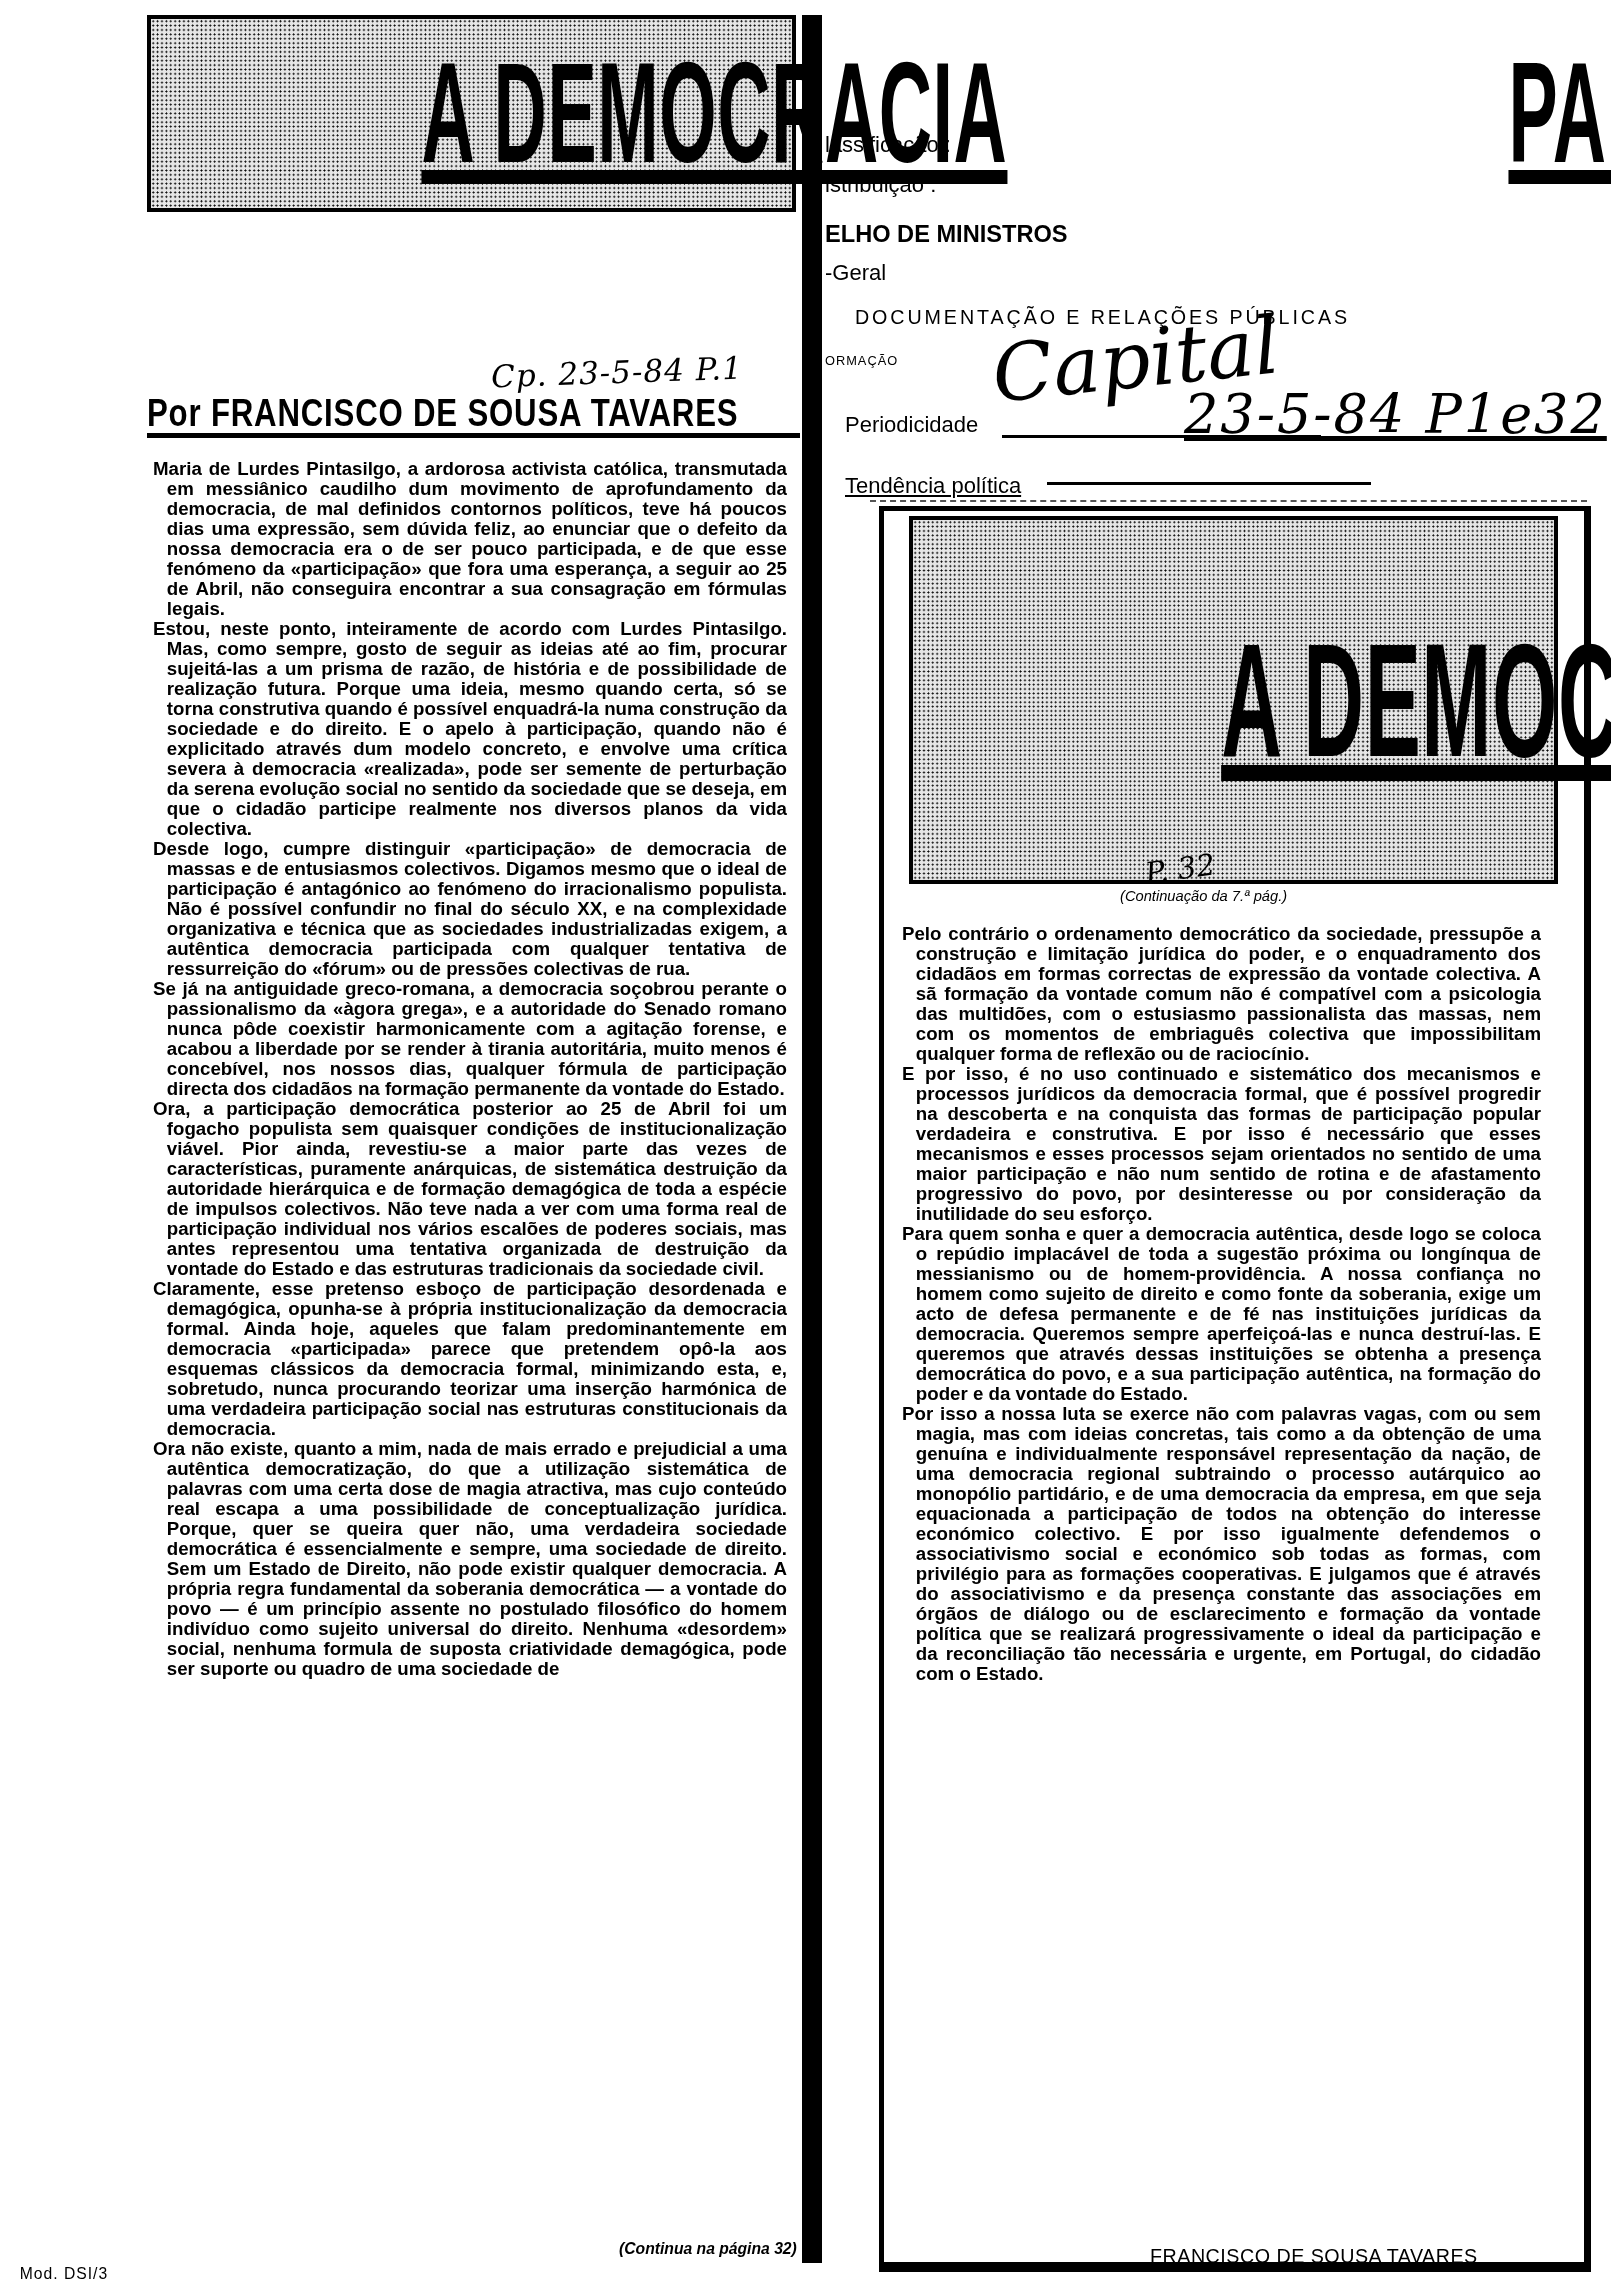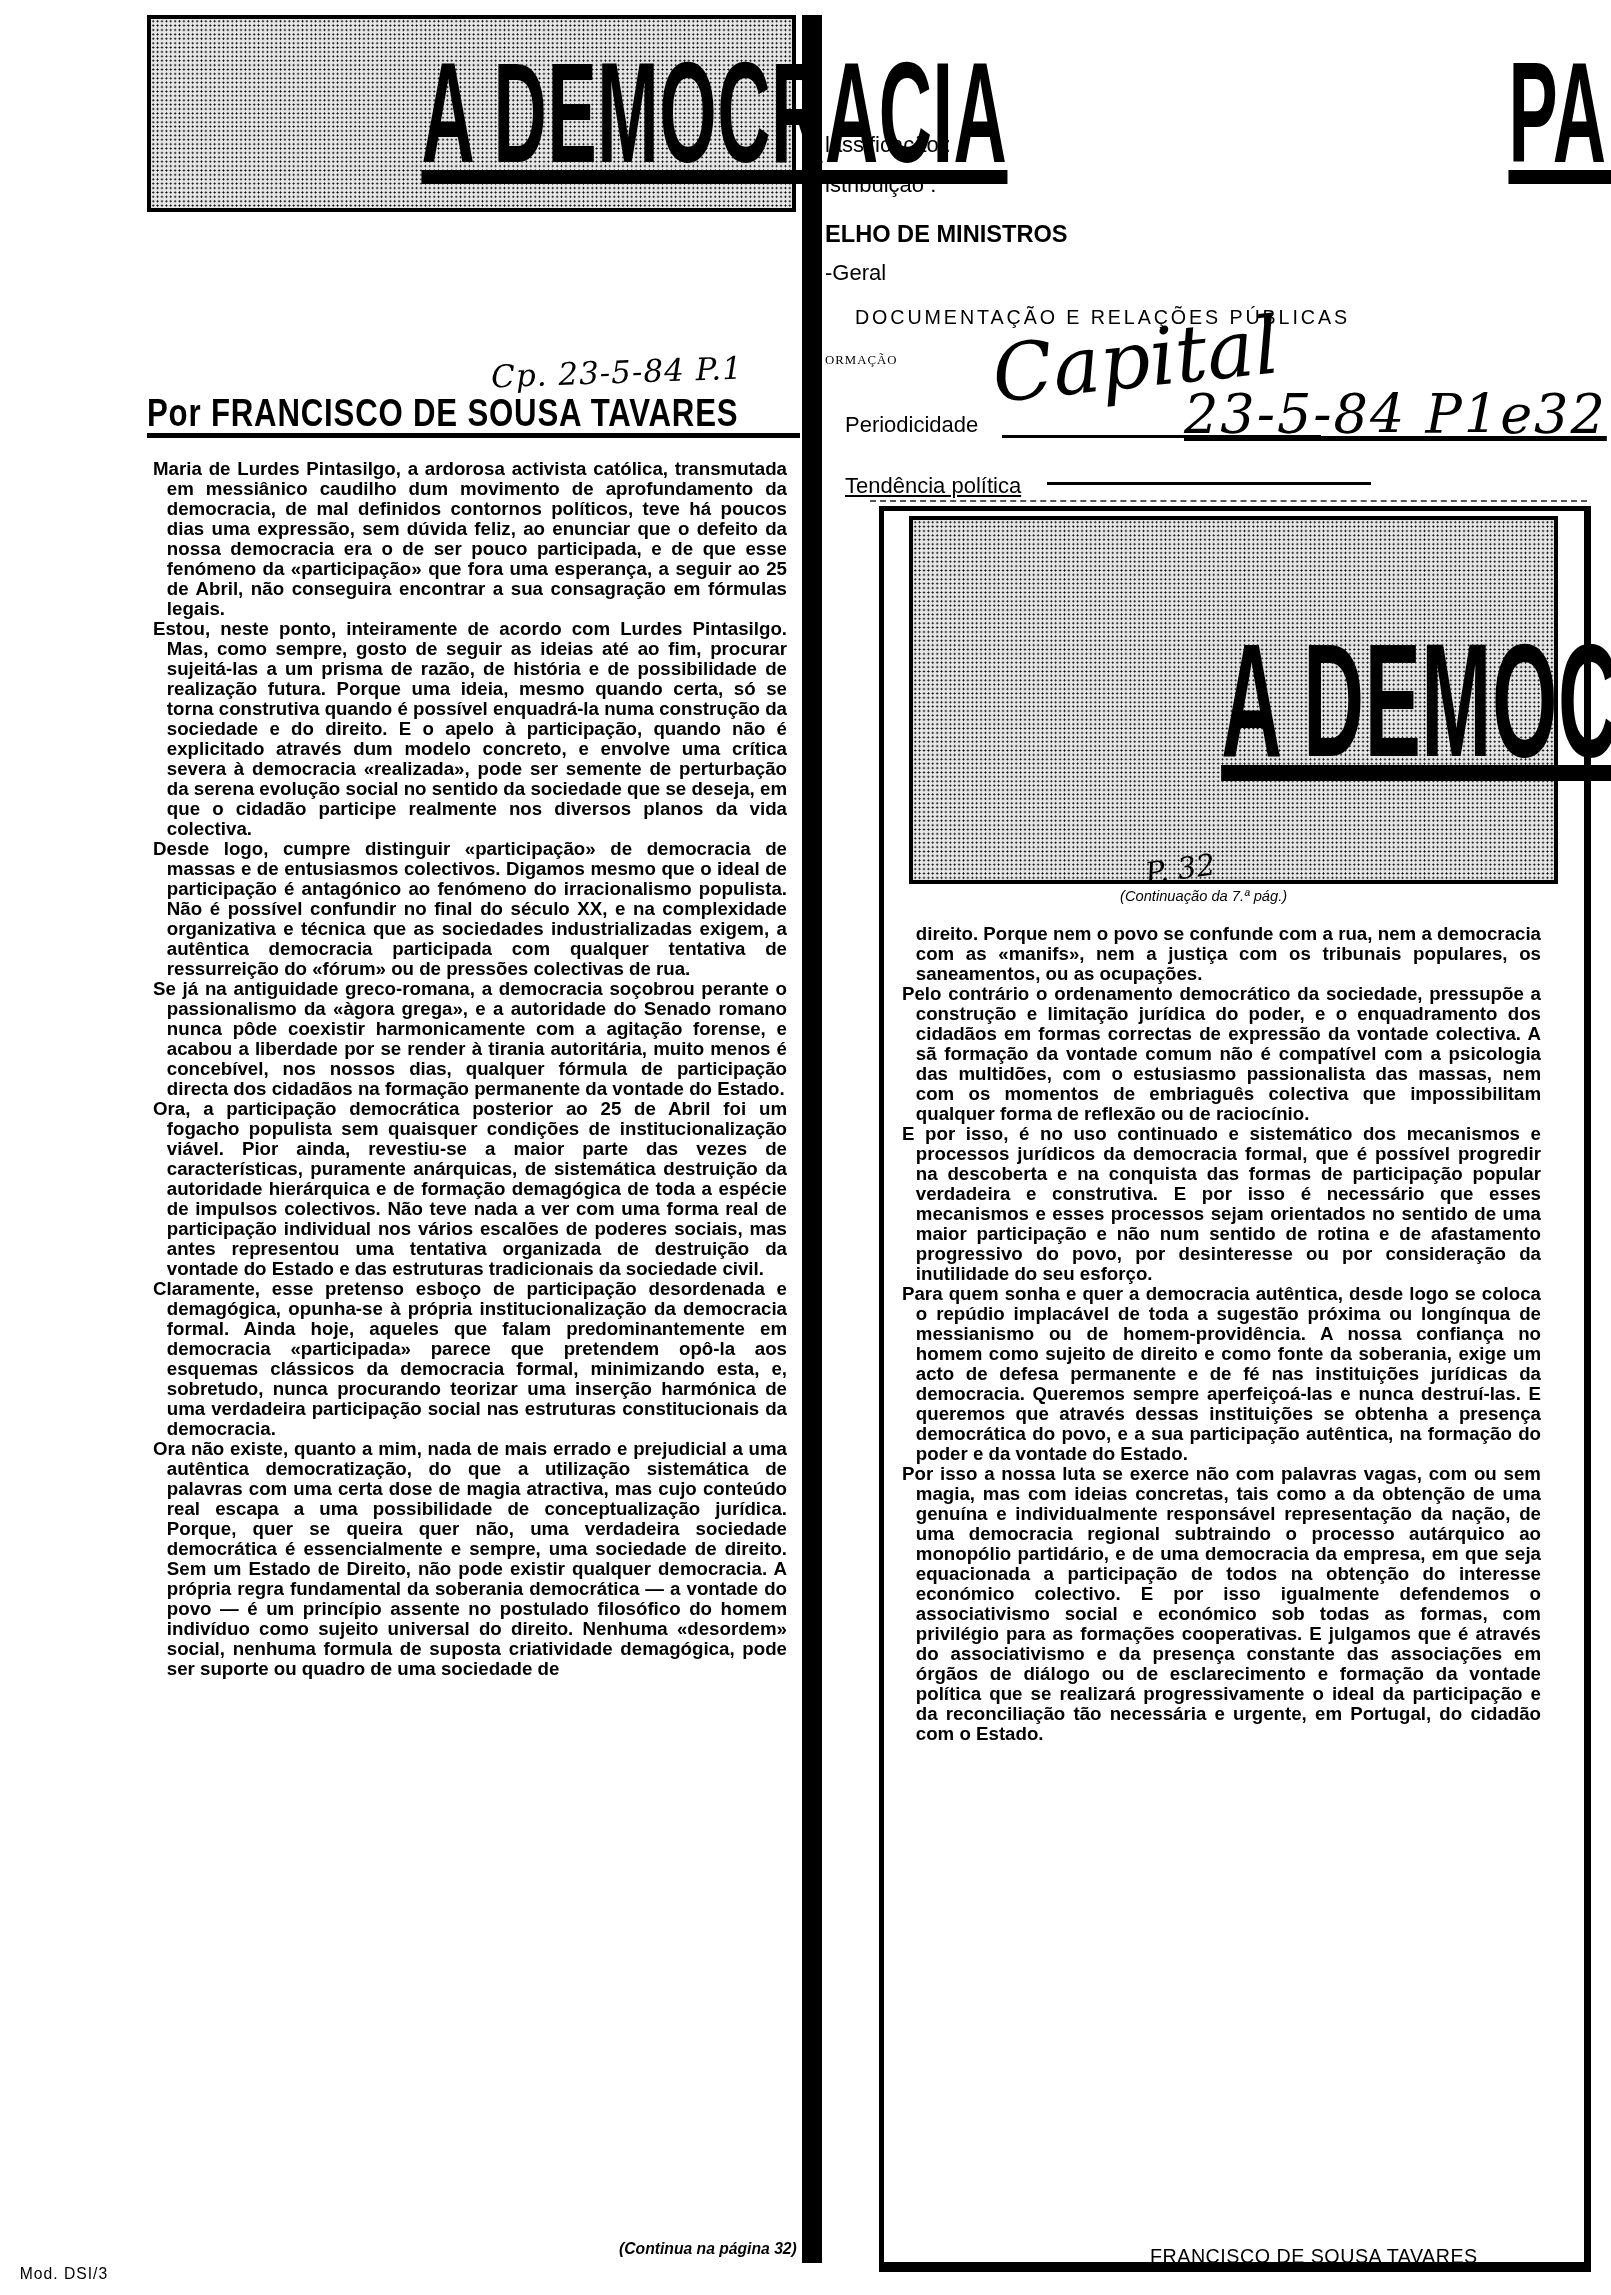--- a/index.html
+++ b/index.html
@@ -46,21 +46,21 @@
   .continues-note { position:absolute; left:619px; top:2240px; font-size:15.7px; font-style:italic; font-weight:bold; }
   .form-code { position:absolute; left:19.7px; top:2265px; font-size:15.7px; letter-spacing:1px; }
 
   
   .form-field { position:absolute; font-size:22px; white-space:nowrap; }
   .f-class { left:825px; top:132px; }
   .f-dist { left:825px; top:172px; }
   .f-council { left:825px; top:221px; font-size:23.6px; font-weight:bold; }
   .f-geral { left:825px; top:260px; }
   .f-doc { left:855px; top:306px; font-size:19.7px; letter-spacing:2.9px; }
-  .f-form { left:825px; top:353px; font-size:12.8px; letter-spacing:1px;font-family:Liberation Serif, serif; }
+  .f-form { left:825px; top:353px; font-size:12.8px; letter-spacing:1px; }
   .f-period { left:845px; top:412px; }
   .f-tend { left:845px; top:473px;text-decoration:underline; }
   .line-period { position:absolute; left:1002px; top:435px; width:319px; height:2.5px; background:#000; }
   .line-tend { position:absolute; left:1047px; top:482px; width:324px; height:2.5px; background:#000; }
   .hw-source { left:992px; top:314px; font-size:79px; transform:rotate(-6deg); }
   .hw-date { left:1184px; top:383px; font-size:54px; letter-spacing:2px;text-decoration:underline; }
   .dash-rule { position:absolute; left:870px; top:500px; width:717px; height:0; border-top:2px dashed #555; }
 
   
   .right-frame { position:absolute; left:879px; top:506px; width:712px; height:1766px; border:5.9px solid #000; border-right-width:7.9px; border-bottom-width:10.8px; box-sizing:border-box; }
@@ -114,21 +114,20 @@
 
 <div class="right-frame"></div>
 <div class="headline-box right-headline">
   <span class="headline-line">A DEMOCRACIA</span>
   <span class="headline-line">PARTICIPADA</span>
 </div>
 <div class="handwriting hw-p32">P. 32</div>
 <div class="continuation-note">(Continuação da 7.ª pág.)</div>
 
 <div class="column right-col">
-  <p style="text-indent:0;">direito. Porque nem o povo se confunde com a rua, nem a democracia com as «manifs», nem a justiça com os tribunais populares, os saneamentos, ou as ocupações.</p>
   <p>Pelo contrário o ordenamento democrático da sociedade, pressupõe a construção e limitação jurídica do poder, e o enquadramento dos cidadãos em formas correctas de expressão da vontade colectiva. A sã formação da vontade comum não é compatível com a psicologia das multidões, com o estusiasmo passionalista das massas, nem com os momentos de embriaguês colectiva que impossibilitam qualquer forma de reflexão ou de raciocínio.</p>
   <p>E por isso, é no uso continuado e sistemático dos mecanismos e processos jurídicos da democracia formal, que é possível progredir na descoberta e na conquista das formas de participação popular verdadeira e construtiva. E por isso é necessário que esses mecanismos e esses processos sejam orientados no sentido de uma maior participação e não num sentido de rotina e de afastamento progressivo do povo, por desinteresse ou por consideração da inutilidade do seu esforço.</p>
   <p>Para quem sonha e quer a democracia autêntica, desde logo se coloca o repúdio implacável de toda a sugestão próxima ou longínqua de messianismo ou de homem-providência. A nossa confiança no homem como sujeito de direito e como fonte da soberania, exige um acto de defesa permanente e de fé nas instituições jurídicas da democracia. Queremos sempre aperfeiçoá-las e nunca destruí-las. E queremos que através dessas instituições se obtenha a presença democrática do povo, e a sua participação autêntica, na formação do poder e da vontade do Estado.</p>
   <p>Por isso a nossa luta se exerce não com palavras vagas, com ou sem magia, mas com ideias concretas, tais como a da obtenção de uma genuína e individualmente responsável representação da nação, de uma democracia regional subtraindo o processo autárquico ao monopólio partidário, e de uma democracia da empresa, em que seja equacionada a participação de todos na obtenção do interesse económico colectivo. E por isso igualmente defendemos o associativismo social e económico sob todas as formas, com privilégio para as formações cooperativas. E julgamos que é através do associativismo e da presença constante das associações em órgãos de diálogo ou de esclarecimento e formação da vontade política que se realizará progressivamente o ideal da participação e da reconciliação tão necessária e urgente, em Portugal, do cidadão com o Estado.</p>
 </div>
 
 <div class="signature">FRANCISCO DE SOUSA TAVARES</div>
 
 
 </body></html>

